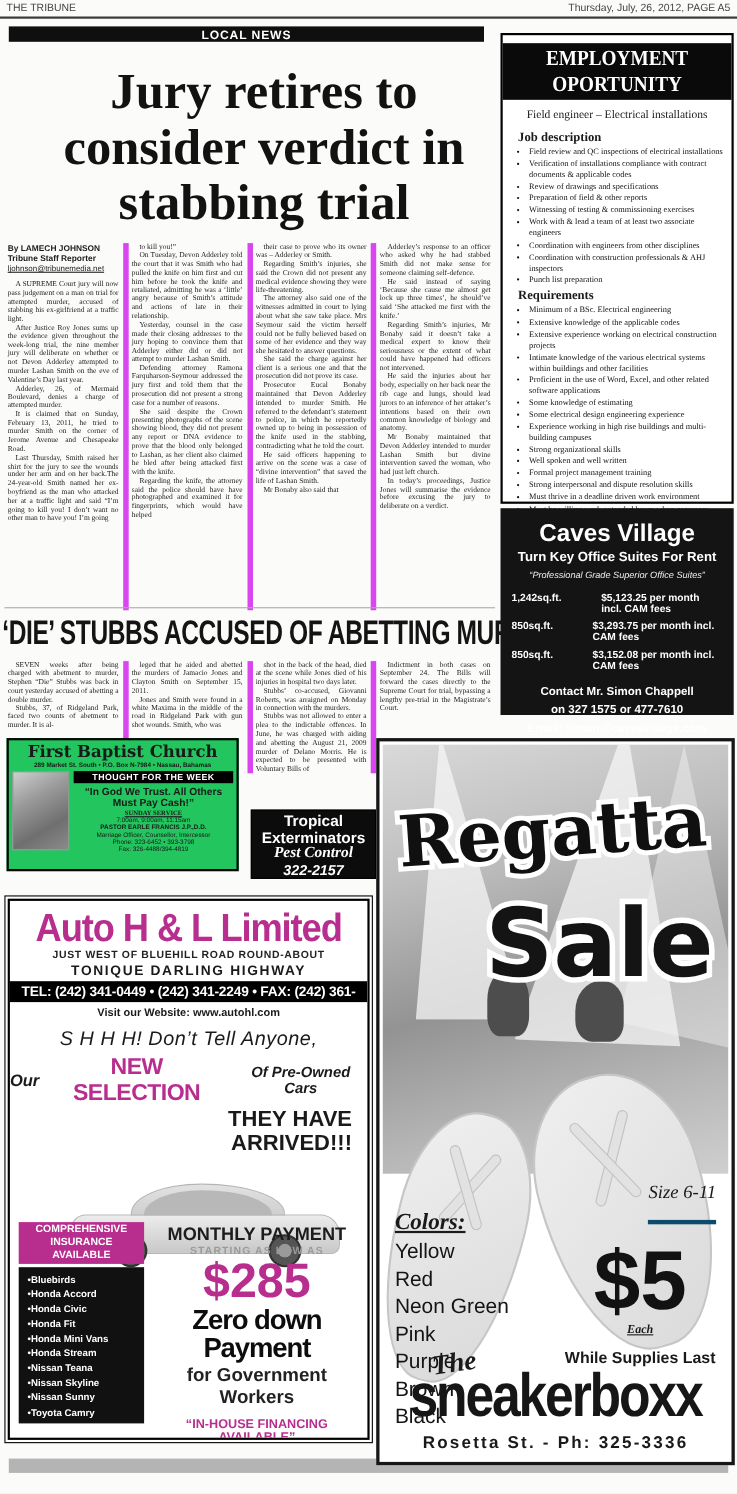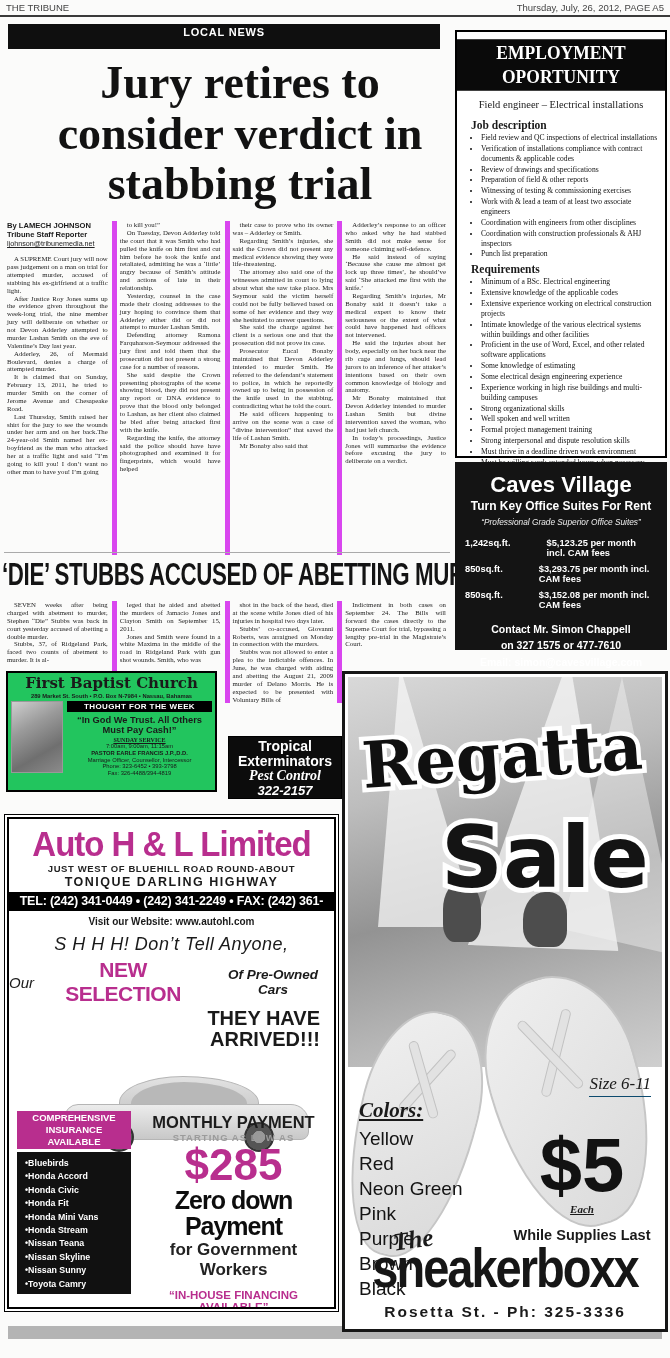--- a/index.html
+++ b/index.html
@@ -6,21 +6,21 @@
   html,body { background:#e8e8e6; }
   .page {
     position:relative; width:670px; height:1358px; margin:0 auto;
     background:#fbfbfa; color:#1a1a1a; overflow:hidden;
     font-family:"Liberation Serif", serif;
   }
   
   .masthead { position:absolute; left:6px; right:6px; top:2px; display:flex; justify-content:space-between;
     font-family:"Liberation Sans", sans-serif; font-size:9.5px; color:#444; }
   .masthead-rule { position:absolute; left:0; right:0; top:15px; height:2px; background:#3a3a3a; }
-  .section-bar { position:absolute; left:8px; top:24px; width:432px; height:25px; background:#0f0f0f;
+  .section-bar { position:absolute; left:8px; top:24px; width:432px; height:14px; background:#0f0f0f;
     color:#fff; font-family:"Liberation Sans", sans-serif; font-weight:bold; font-size:11px;
     text-align:center; line-height:17px; letter-spacing:.8px; }
   
   .headline1 { position:absolute; left:16px; top:46px; width:448px; text-align:center;
     font-family:"Liberation Serif", serif; font-weight:bold; font-size:46px; line-height:1.1; color:#121212;margin-top:12px; }
   .cols1 { position:absolute; left:4px; top:221px; width:446px; height:334px; display:flex; overflow:hidden; }
   .cols2 { position:absolute; left:4px; top:601px; width:446px; display:flex; }
   .col { flex:1 1 0; padding:0 4px 0 3px; border-right:5px solid #d946ef; min-width:0; }
   .col:last-child { border-right:none; }
   .col p { font-size:6.8px; line-height:1.16; text-align:justify; text-indent:7px; color:#222; }
@@ -78,21 +78,21 @@
   .auto-name { color:var(--mag); font-family:"Liberation Sans", sans-serif; font-weight:bold;
     font-size:33px; letter-spacing:-1px; margin-top:6px; transform:scaleY(1.08); }
   .auto-loc1 { font-family:"Liberation Sans", sans-serif; font-weight:bold; font-size:9.5px; letter-spacing:.6px; color:#222; }
   .auto-loc2 { font-family:"Liberation Sans", sans-serif; font-weight:bold; font-size:12.5px; letter-spacing:1.5px; margin-top:1px; }
   .auto-tel { background:#000; color:#fff; font-family:"Liberation Sans", sans-serif; font-weight:bold;
     font-size:12.5px; line-height:19px; height:19px; margin-top:3px; letter-spacing:-.2px; }
   .auto-web { font-family:"Liberation Sans", sans-serif; font-weight:bold; font-size:10px; margin-top:5px; }
   .auto-shhh { font-family:"Liberation Sans", sans-serif; font-weight:normal; font-style:italic; font-size:18px;
     letter-spacing:.5px; margin-top:7px; }
   .auto-selrow { display:flex; align-items:center; justify-content:center; gap:6px; margin-top:3px; }
-  .auto-our { font-family:"Liberation Sans", sans-serif; font-weight:normal; font-style:italic; font-size:15px; }
+  .auto-our { font-family:"Liberation Sans", sans-serif; font-weight:bold; font-style:italic; font-size:15px; }
   .auto-new { color:var(--mag); font-family:"Liberation Sans", sans-serif; font-weight:bold; font-size:21px; letter-spacing:-.5px; }
   .auto-pre { font-family:"Liberation Sans", sans-serif; font-weight:bold; font-style:italic; font-size:13.5px; }
   .auto-arrived { font-family:"Liberation Sans", sans-serif; font-weight:bold; font-size:20px; line-height:1.05;
     text-align:right; padding-right:14px; margin-top:2px; width:220px; margin-left:auto; }
   .car-area { position:relative; height:104px; margin-top:2px; }
   .car-body { position:absolute; left:55px; right:25px; bottom:16px; height:36px;
     background:linear-gradient(#ececec,#c8c8c8); border:1px solid #b5b5b5; border-radius:14px 18px 8px 10px; }
   .car-cabin { position:absolute; left:110px; bottom:48px; width:140px; height:32px;
     background:linear-gradient(#e2e2e2,#cdcdcd); border:1px solid #b5b5b5; border-radius:55% 65% 0 0 / 100% 100% 0 0; }
   .car-window { position:absolute; left:122px; bottom:50px; width:116px; height:24px;
@@ -133,21 +133,21 @@
   .flipflop { position:absolute; background:linear-gradient(140deg,#f0f0f0,#d9d9d9); border:2px solid #c6c6c6;
     border-radius:48% 48% 46% 46% / 38% 38% 60% 60%; z-index:1; }
   .ff1 { left:10px; top:335px; width:118px; height:250px; transform:rotate(14deg); }
   .ff2 { left:150px; top:300px; width:150px; height:255px; transform:rotate(-16deg); }
   .strap { position:absolute; width:10px; height:80px; background:#e2e2e2; border:1px solid #c2c2c2; border-radius:6px; }
   .ff1 .st1 { left:52px; top:28px; transform:rotate(28deg); }
   .ff1 .st2 { left:48px; top:28px; transform:rotate(-30deg); }
   .ff2 .st1 { left:68px; top:30px; transform:rotate(30deg); height:90px; }
   .ff2 .st2 { left:62px; top:30px; transform:rotate(-28deg); height:90px; }
   .reg-size { position:absolute; right:14px; top:400px; z-index:3; font-family:"Liberation Serif", serif;
-    font-style:italic; font-size:17px; border-bottom:1px solid #0c4a6e; padding-bottom:2px; }
+    font-style:italic; font-size:17px; border-bottom:4px solid #0c4a6e; padding-bottom:15px; }
   .reg-colors-h { position:absolute; left:14px; top:424px; z-index:3; font-family:"Liberation Serif", serif;
     font-weight:bold; font-style:italic; font-size:21px; text-decoration:underline; }
   .reg-colors { position:absolute; left:14px; top:452px; z-index:3; font-family:"Liberation Sans", sans-serif;
     font-size:19px; line-height:1.32; color:#141414; }
   .reg-price-blk { position:absolute; right:8px; top:455px; width:150px; text-align:center; z-index:3; }
   .reg-price { font-family:"Liberation Sans", sans-serif; font-weight:bold; font-size:76px; line-height:.95; color:#121212; }
   .reg-each { font-family:"Liberation Serif", serif; font-style:italic; font-weight:bold; font-size:11px;
     text-decoration:underline; margin-top:2px; }
   .reg-wsl { font-family:"Liberation Sans", sans-serif; font-weight:bold; font-size:14.5px; margin-top:12px; white-space:nowrap; }
   .reg-the { position:absolute; left:48px; top:552px; z-index:3; font-family:"Liberation Serif", serif;

